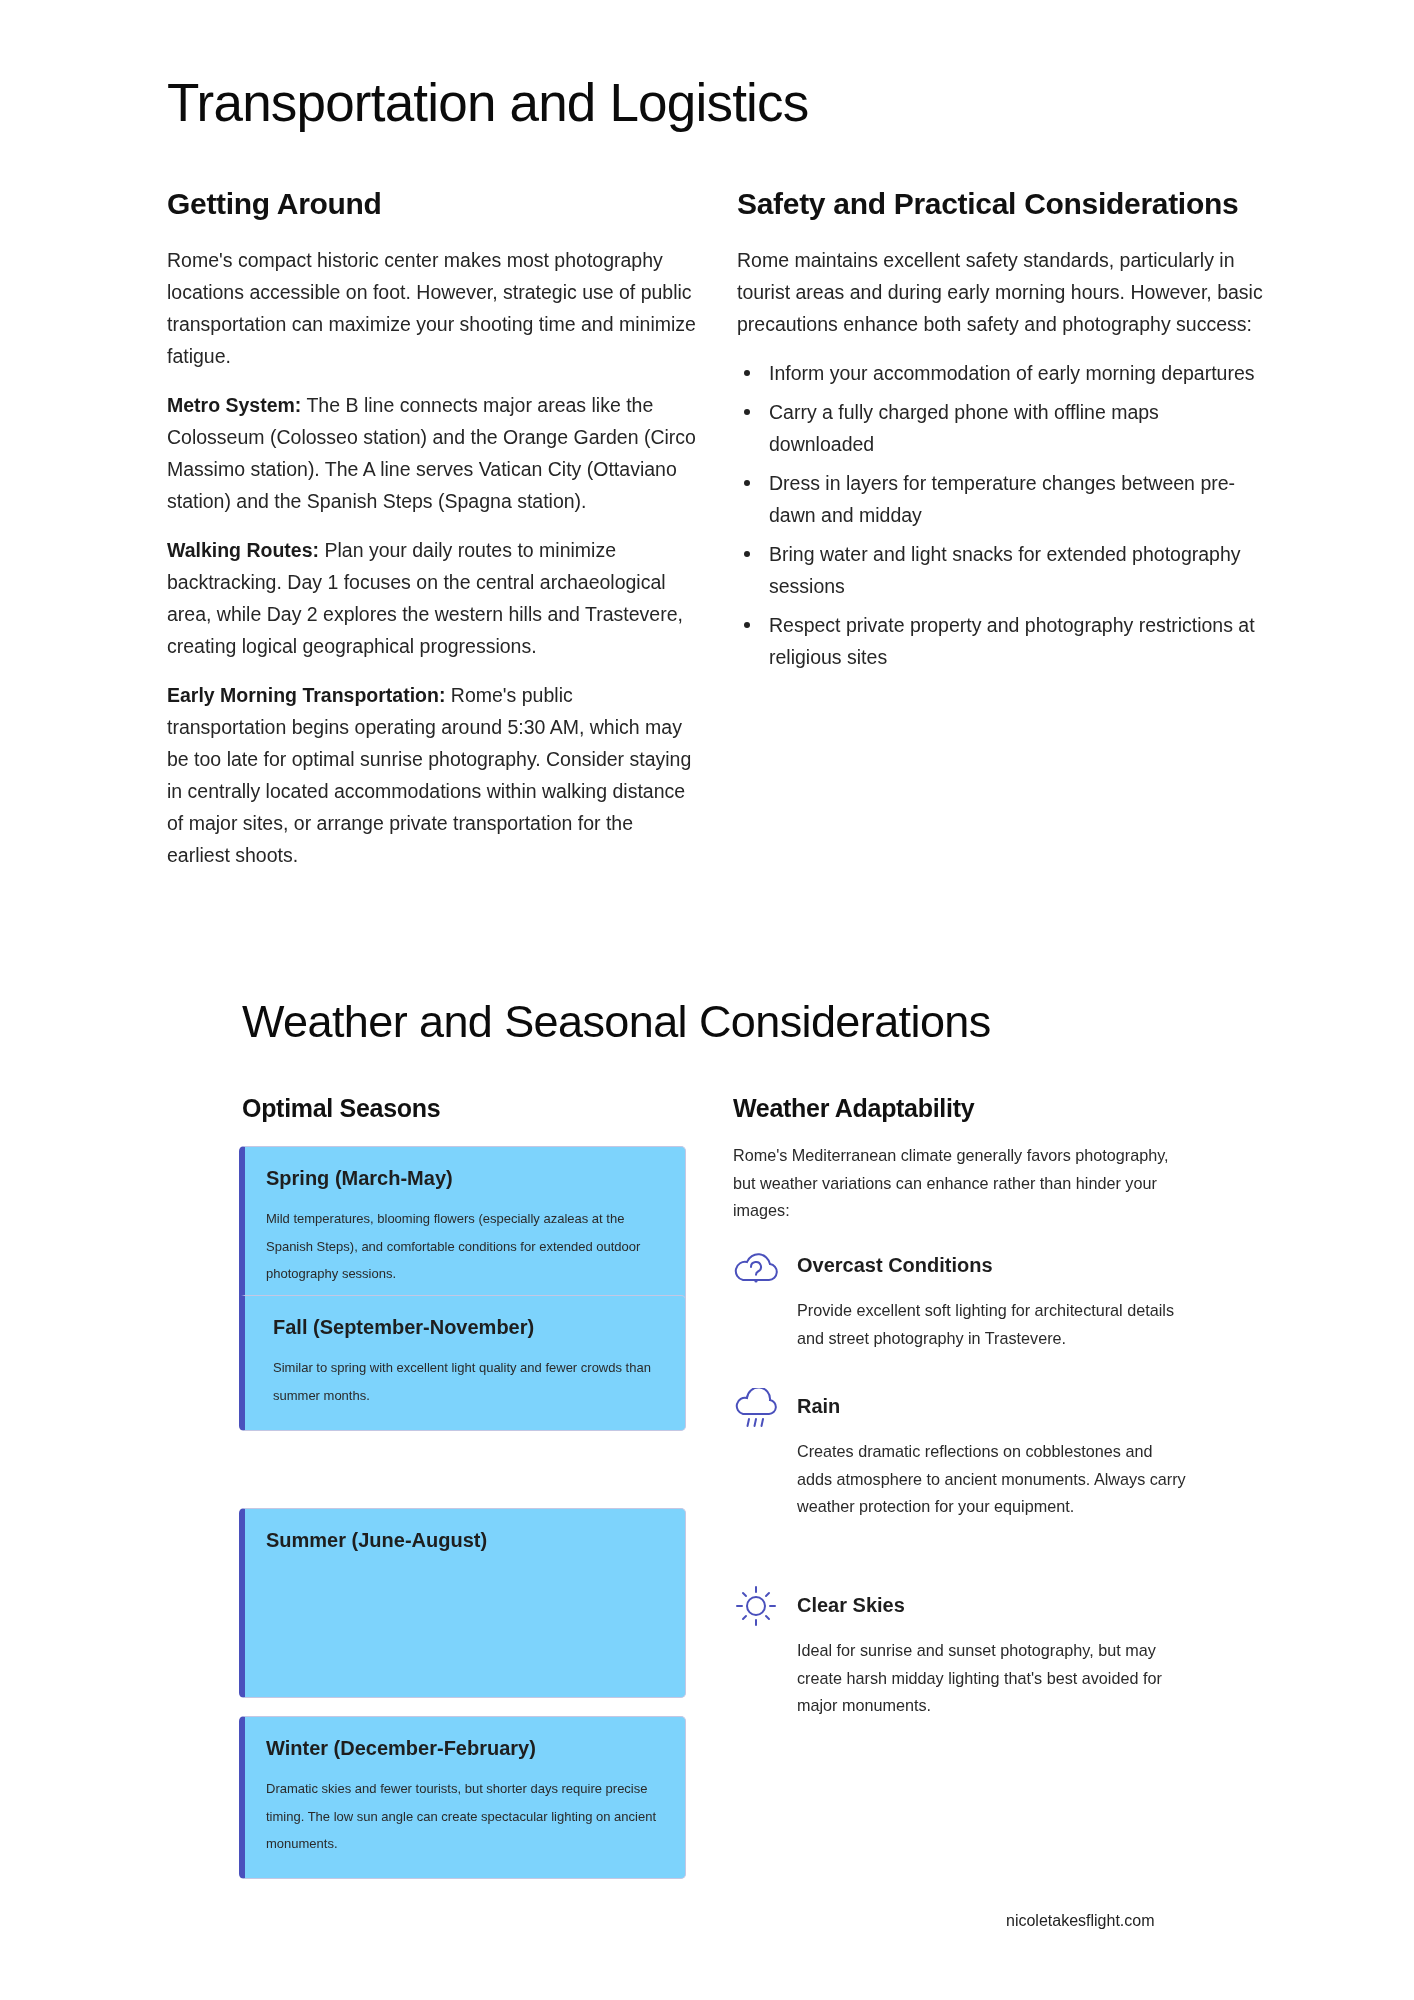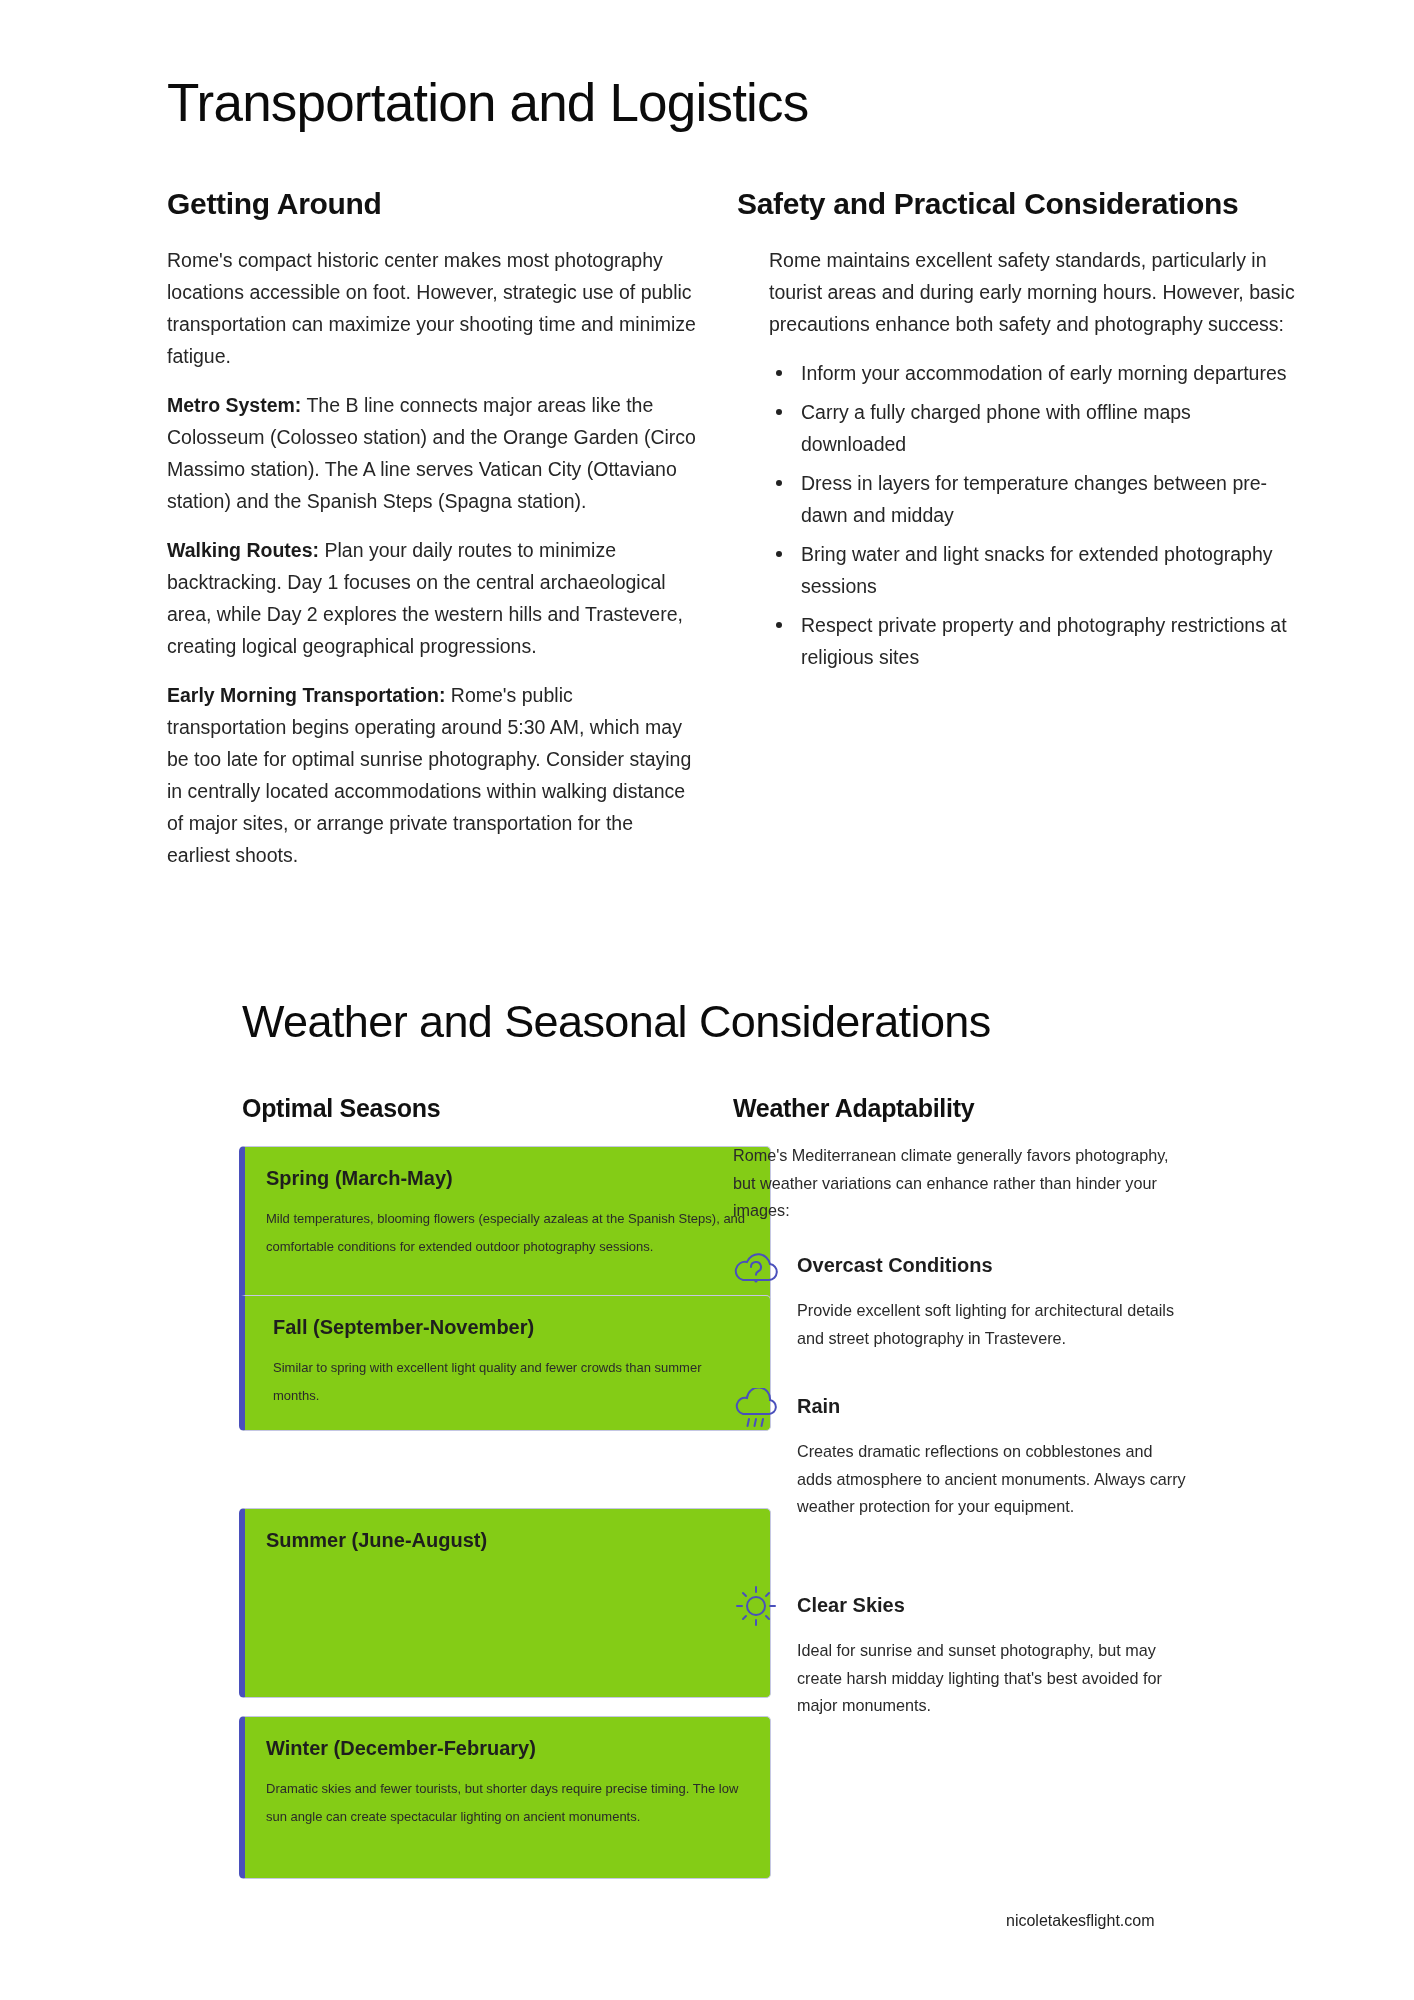--- a/index.html
+++ b/index.html
@@ -6,21 +6,21 @@
   body { width:1414px; height:2000px; position:relative; font-family:"Liberation Sans", sans-serif; color:#222; overflow:hidden; }
   .abs { position:absolute; }
   h1 { margin:0; font-weight:400; color:#0b0b0b; letter-spacing:-0.8px; }
   h2 { margin:0; font-weight:700; color:#111; letter-spacing:-0.3px; }
   .body20 { font-size:19.5px; line-height:32px; color:#262626; }
   .body20 p { margin:0 0 17px 0; }
   .body20 b { color:#1a1a1a; font-weight:700; }
   ul.bullets { margin:0; padding:0; list-style:none; }
   ul.bullets li { position:relative; padding-left:32px; margin-bottom:7px; font-size:19.5px; line-height:32px; color:#262626; }
   ul.bullets li::before { content:""; position:absolute; left:7px; top:13px; width:6px; height:6px; border-radius:50%; background:#222; }
-  .card { position:absolute; left:239px; width:532px; border:1.5px solid #c5c7e3; border-left:6px solid #4a50bc; border-radius:5px; box-sizing:border-box; padding:18px 20px 0 21px; background:#84cc16; }
+  .card { position:absolute; left:239px; width:447px; border:1.5px solid #c5c7e3; border-left:6px solid #4a50bc; border-radius:5px; box-sizing:border-box; padding:18px 20px 0 21px; background:#7dd3fc; }
   .card h3 { margin:0 0 14px 0; font-size:20px; font-weight:700; color:#1e1e1e; line-height:26px; }
   .card p { margin:0; font-size:13px; line-height:27.5px; color:#2a2a2a; }
   .wx { position:absolute; left:733px; width:460px; }
   .wx .ico { position:absolute; left:0; top:0; width:46px; height:46px; }
   .wx h3 { margin:0; position:absolute; left:64px; font-size:20px; font-weight:700; color:#1e1e1e; }
   .wx p { margin:0; position:absolute; left:64px; width:390px; font-size:16.2px; line-height:27.5px; color:#2a2a2a; }
   .intro { font-size:16.2px; line-height:27.5px; color:#2a2a2a; }
   .footer { font-size:16px; color:#222; }
 </style>
 </head>
@@ -30,21 +30,21 @@
 
 <h2 class="abs" style="left:167px; top:187px; font-size:30px;">Getting Around</h2>
 <div class="abs body20" style="left:167px; top:244px; width:530px;">
   <p>Rome's compact historic center makes most photography locations accessible on foot. However, strategic use of public transportation can maximize your shooting time and minimize fatigue.</p>
   <p><b>Metro System:</b><span> The B line connects major areas like the Colosseum (Colosseo station) and the Orange Garden (Circo Massimo station). The A line serves Vatican City (Ottaviano station) and the Spanish Steps (Spagna station).</span></p>
   <p><b>Walking Routes:</b><span> Plan your daily routes to minimize backtracking. Day 1 focuses on the central archaeological area, while Day 2 explores the western hills and Trastevere, creating logical geographical progressions.</span></p>
   <p><b>Early Morning Transportation:</b><span> Rome's public transportation begins operating around 5:30 AM, which may be too late for optimal sunrise photography. Consider staying in centrally located accommodations within walking distance of major sites, or arrange private transportation for the earliest shoots.</span></p>
 </div>
 
 <h2 class="abs" style="left:737px; top:187px; font-size:30px;">Safety and Practical Considerations</h2>
-<div class="abs body20" style="left:737px; top:244px; width:530px;margin-left:32px;">
+<div class="abs body20" style="left:737px; top:244px; width:530px;">
   <p>Rome maintains excellent safety standards, particularly in tourist areas and during early morning hours. However, basic precautions enhance both safety and photography success:</p>
   <ul class="bullets">
     <li>Inform your accommodation of early morning departures</li>
     <li>Carry a fully charged phone with offline maps downloaded</li>
     <li>Dress in layers for temperature changes between pre-dawn and midday</li>
     <li>Bring water and light snacks for extended photography sessions</li>
     <li>Respect private property and photography restrictions at religious sites</li>
   </ul>
 </div>
 

